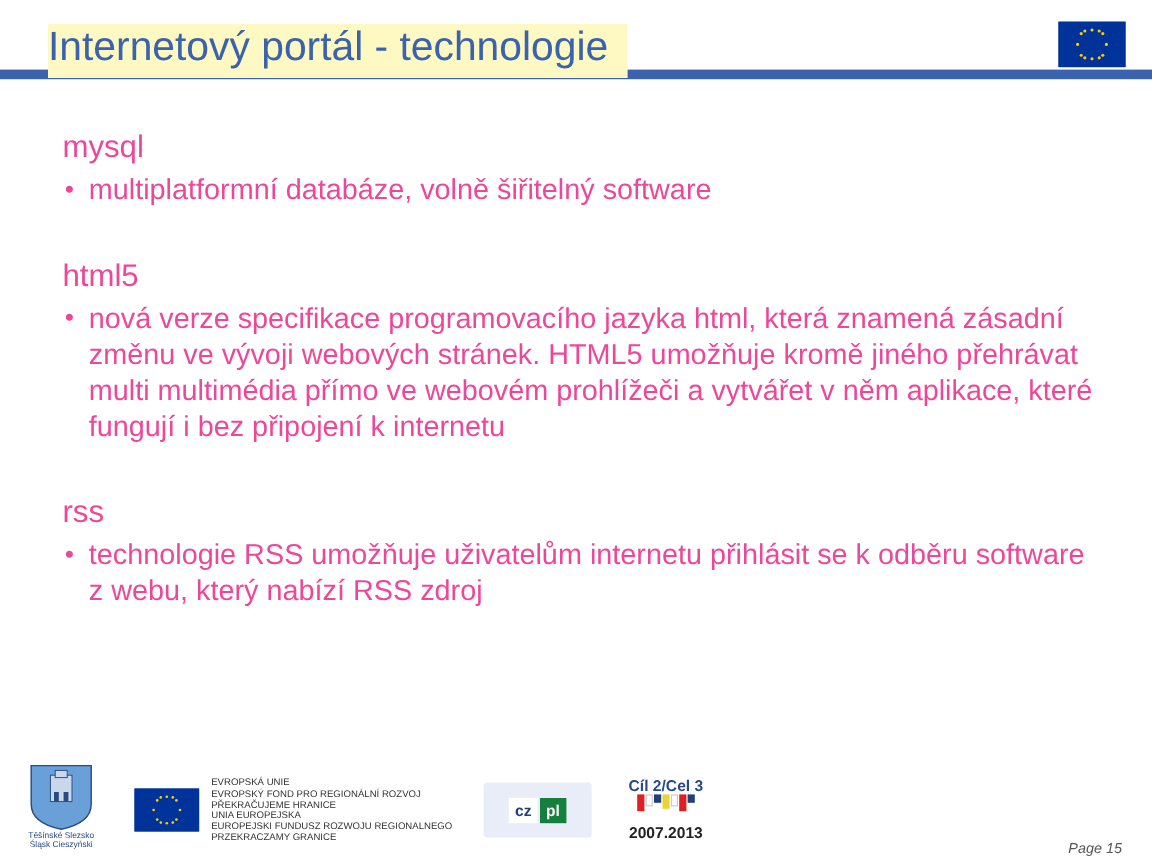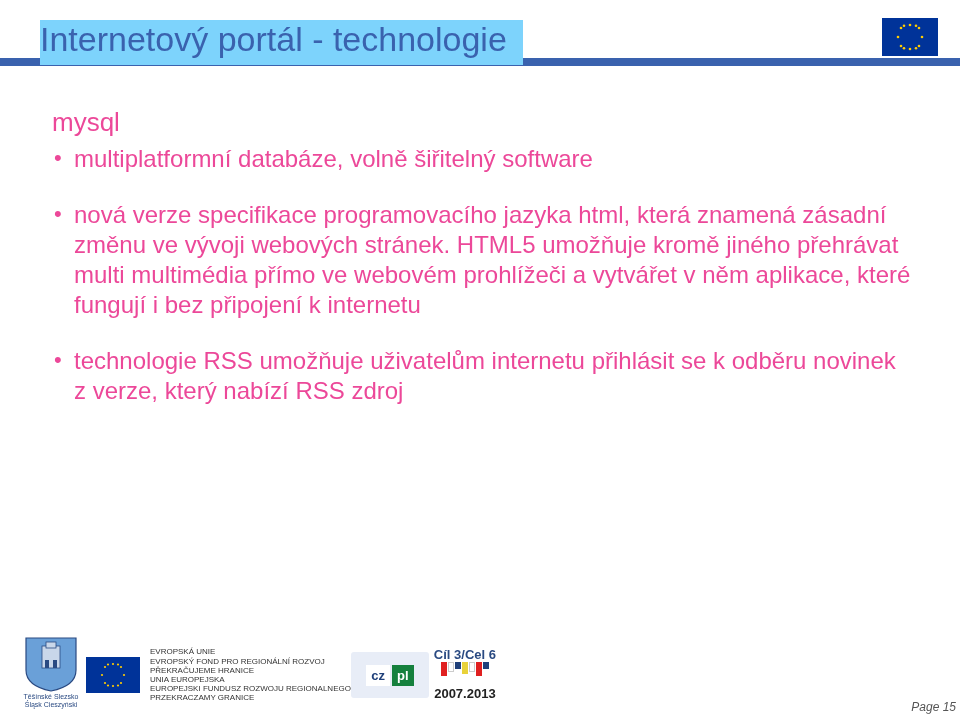--- a/index.html
+++ b/index.html
@@ -21,21 +21,21 @@
     top: 58px;
     width: 100%;
     height: 8px;
     background: #3a62ae;
     z-index: 0;
   }
   .title-box {
     position: relative;
     z-index: 1;
     margin-left: 40px;
-    background: #7dd3fc;
+    background: #fef9c3;
     display: inline-block;
     padding: 0 16px 6px 0;
   }
   .title-text {
     color: #3a62ae;
     font-size: 34px;
     font-weight: normal;
   }
   .flag {
     position: absolute;
@@ -85,20 +85,21 @@
     position: absolute;
     bottom: 0;
     left: 0;
     width: 100%;
     height: 86px;
     border-top: none;
   }
   .footer-inner {
     display: flex;
     align-items: center;
+    gap: 26px;
     padding: 2px 0 0 16px;
   }
   .logo-shield {
     width: 70px;
     height: 78px;
     display: flex;
     flex-direction: column;
     align-items: center;
   }
   .logo-shield svg { width: 54px; height: 56px; }
@@ -111,21 +112,21 @@
   }
   .eu-block { display:flex; align-items:center; gap:10px; }
   .eu-flag {
     width: 54px; height: 36px; background:#003399;
     display:flex; align-items:center; justify-content:center;
   }
   .eu-flag svg{width:54px;height:36px;}
   .eu-txt { font-size:8px; line-height:1.15; color:#333; }
 
   .czpl {
-    width: 78px; height: 46px;
+    width: 90px; height: 46px;
     background: #e8edf7;
     border-radius: 3px;
     display: flex;
     align-items: center;
     justify-content: center;
     gap: 2px;
     font-weight: bold;
   }
   .cz-badge { background:#fff; padding:3px 5px; font-size:13px; color:#20407a; }
   .pl-badge { background:#15803d; color:#fff; padding:3px 5px; font-size:13px; }
@@ -138,21 +139,21 @@
   .cil-btm { font-size:13px; font-weight:bold; color:#222;margin-top:10px;}
   .cil-bars { display:flex; gap:1px; justify-content:center; margin:1px 0;}
   .cil-bars span{ width:6px; background:#fff; display:block;}
   .cb1{height:14px;background:#e02020!important;}
   .cb2{height:10px;background:#fff!important;border:0.5px solid #ccc;}
   .cb3{height:7px;background:#20407a!important;}
   .cb4{height:12px;background:#e9d23a!important;}
 
   .pagenum {
     position:absolute;
-    right:4px;
+    right:25px;
     bottom:6px;
     font-size:12px;
     font-style: italic;
     color:#555;
   }
 </style>
 </head>
 <body>
 
 <div class="title-wrap">
@@ -182,27 +183,29 @@
 </div>
 
 <div class="content">
   <div class="palegap"></div>
   <div class="sec-label">mysql</div>
   <ul class="bul">
     <li>multiplatformní databáze, volně šiřitelný software</li>
   </ul>
 
   <div class="gap-lg"></div>
+  <div class="sec-label">html5</div>
   <ul class="bul">
     <li>nová verze specifikace programovacího jazyka html, která znamená zásadní změnu ve vývoji webových stránek. HTML5 umožňuje kromě jiného přehrávat multi multimédia přímo ve webovém prohlížeči a vytvářet v něm aplikace, které fungují i bez připojení k internetu</li>
   </ul>
 
   <div class="gap-lg"></div>
+  <div class="sec-label">rss</div>
   <ul class="bul">
-    <li>technologie RSS umožňuje uživatelům internetu přihlásit se k odběru novinek z verze, který nabízí RSS zdroj</li>
+    <li>technologie RSS umožňuje uživatelům internetu přihlásit se k odběru software z webu, který nabízí RSS zdroj</li>
   </ul>
 </div>
 
 <div class="footer">
   <div class="footer-inner">
     <div class="logo-shield">
       <svg viewBox="0 0 54 56">
         <path d="M2 2 H52 V34 Q52 50 27 55 Q2 50 2 34 Z" fill="#6aa0d8" stroke="#2a4a82" stroke-width="1.2"></path>
         <rect x="18" y="10" width="18" height="22" fill="#c9d7ea" stroke="#2a4a82" stroke-width="0.8"></rect>
         <rect x="22" y="6" width="10" height="6" fill="#c9d7ea" stroke="#2a4a82" stroke-width="0.8"></rect>
@@ -240,21 +243,21 @@
 EUROPEJSKI FUNDUSZ ROZWOJU REGIONALNEGO
 PRZEKRACZAMY GRANICE</div>
     </div>
 
     <div class="czpl">
       <span class="cz-badge">cz</span>
       <span class="pl-badge">pl</span>
     </div>
 
     <div class="cil">
-      <div class="cil-top">Cíl 3/Cel 6</div>
+      <div class="cil-top">Cíl 2/Cel 3</div>
       <div class="cil-bars">
         <span class="cb1"></span>
           <span class="cb2"></span>
           <span class="cb3"></span>
           <span class="cb4"></span>
         <span class="cb2"></span>
           <span class="cb1"></span>
           <span class="cb3"></span>
       </div>
       <div class="cil-btm">2007.2013</div>

